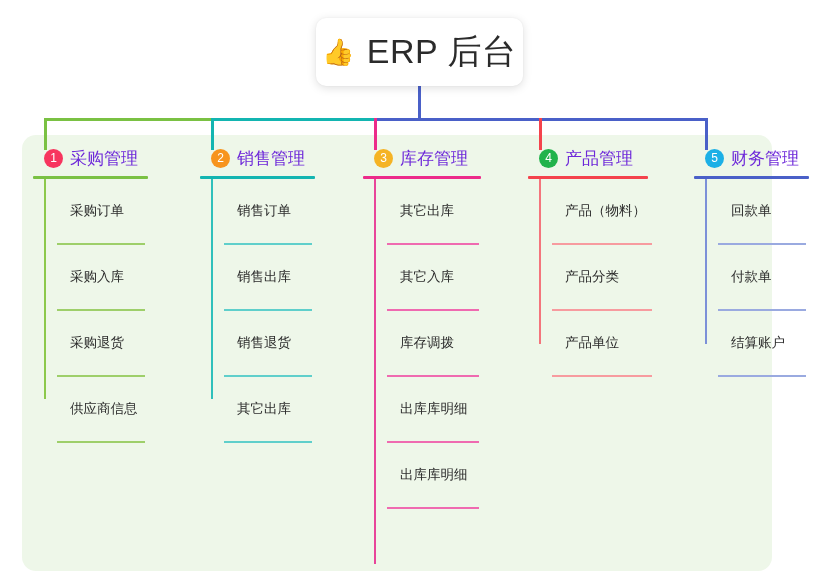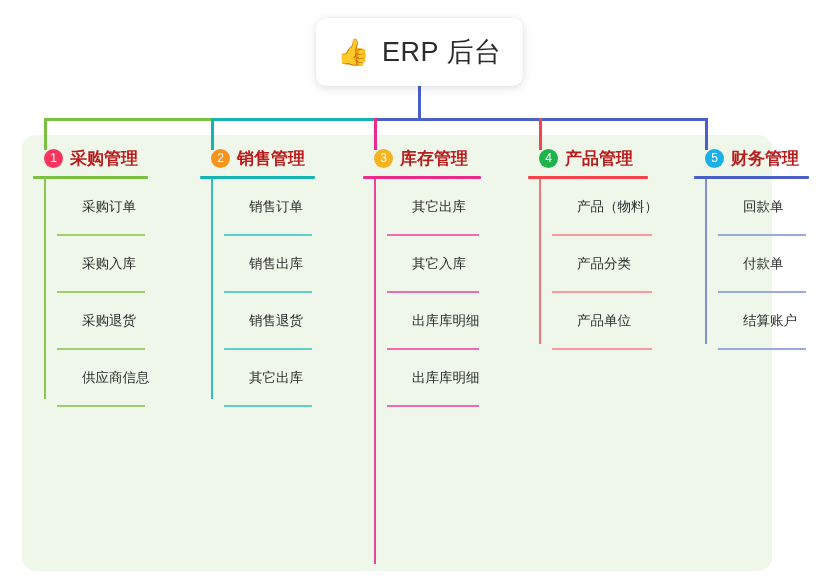--- a/index.html
+++ b/index.html
@@ -30,21 +30,21 @@
     justify-content: center;
     gap: 12px;
     z-index: 5;
   }
   #root-card .thumb {
     font-size: 26px;
     line-height: 1;
     display: block;
   }
   #root-card .root-title {
-    font-size: 27px;
+    font-size: 34px;
     color: #2b2b2b;
     letter-spacing: 0.5px;
     white-space: nowrap;
   }
 
   
   #panel {
     position: absolute;
     left: 22px;
     top: 135px;
@@ -83,45 +83,44 @@
     border-radius: 50%;
     color: #ffffff;
     font-size: 12px;
     line-height: 19px;
     text-align: center;
     font-weight: normal;
     flex: 0 0 auto;
   }
   .col-title {
     font-size: 17px;
-    color: #b91c1c;
+    color: #6d28d9;
     white-space: nowrap;
-    font-weight: bold;
   }
   .head-rule {
     height: 3px;
     border-radius: 1px;
     margin-top: 6px;
   }
   .items {
     position: relative;
     padding-left: 11px;
   }
   .spine {
     position: absolute;
     left: 11px;
     top: 0;
     width: 2px;
   }
   .item {
     position: relative;
-    height: 57px;
+    height: 66px;
     display: flex;
     align-items: center;
-    padding-left: 38px;
+    padding-left: 26px;
     box-sizing: border-box;
   }
   .item-label {
     font-size: 13.5px;
     color: #2b2b2b;
     white-space: nowrap;
     padding-bottom: 2px;
   }
   .item-rule {
     position: absolute;
@@ -216,20 +215,24 @@
         <div class="spine" style="background: rgb(232, 69, 154); height: 385px;"></div>
         <div class="item">
           <span class="item-label">其它出库</span>
           <div class="item-rule" style="width: 92px; background: rgb(239, 106, 176);"></div>
         </div>
         <div class="item">
           <span class="item-label">其它入库</span>
           <div class="item-rule" style="width: 92px; background: rgb(239, 106, 176);"></div>
         </div>
         <div class="item">
+          <span class="item-label">库存调拨</span>
+          <div class="item-rule" style="width: 92px; background: rgb(239, 106, 176);"></div>
+        </div>
+        <div class="item">
           <span class="item-label">出库库明细</span>
           <div class="item-rule" style="width: 92px; background: rgb(239, 106, 176);"></div>
         </div>
         <div class="item">
           <span class="item-label">出库库明细</span>
           <div class="item-rule" style="width: 92px; background: rgb(239, 106, 176);"></div>
         </div>
       </div>
     </div>
     <div class="column" style="left: 528px; top: 146px;">

